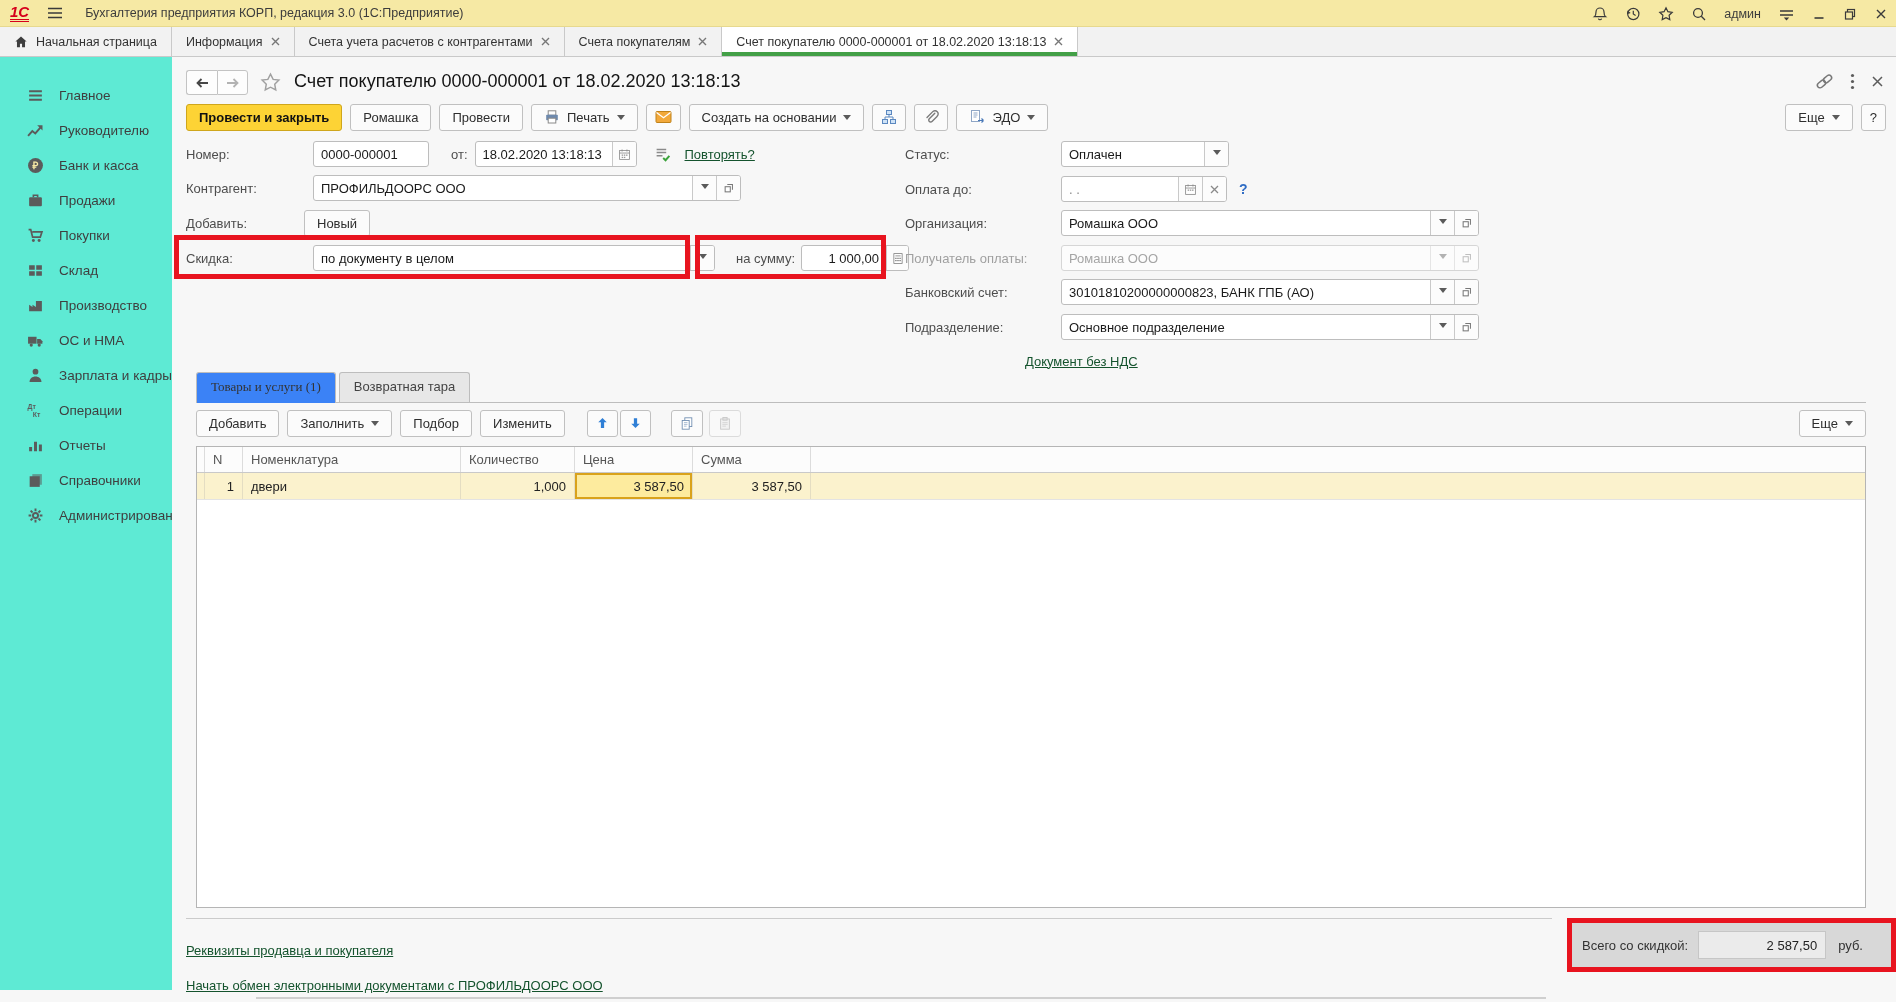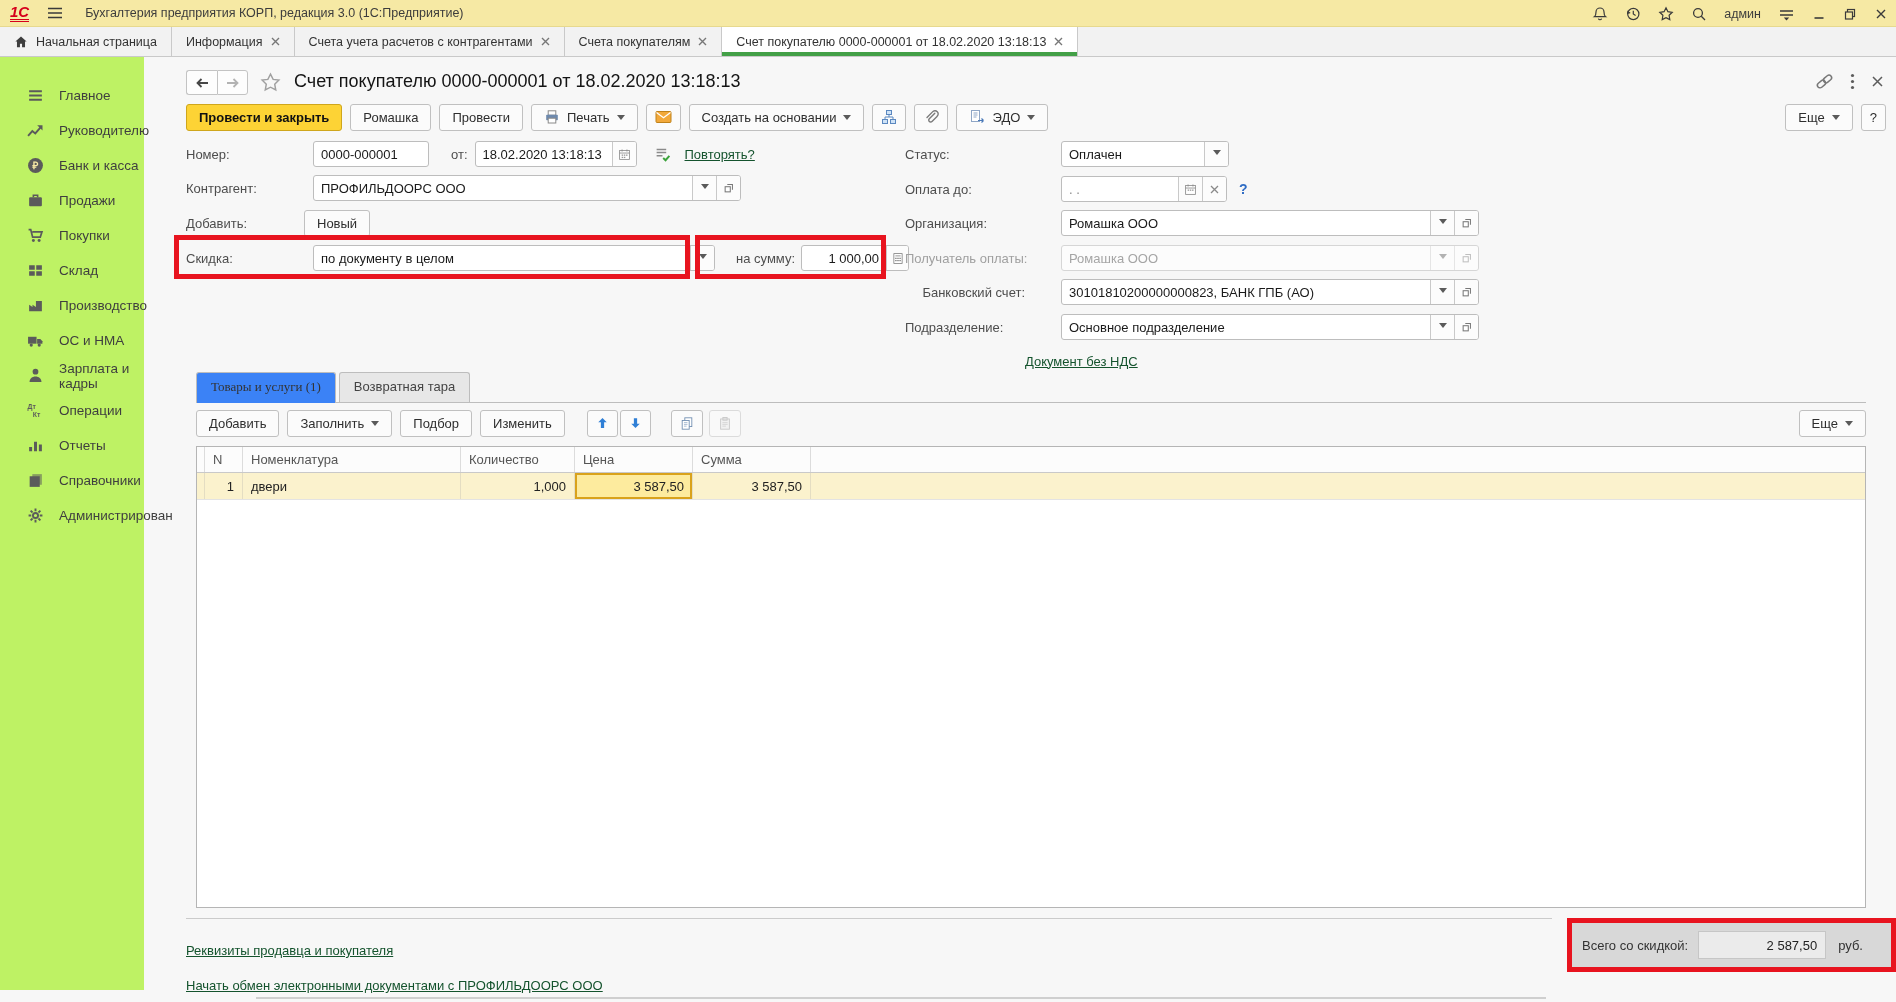--- a/index.html
+++ b/index.html
@@ -17,21 +17,21 @@
   .tb-user { font-size:12.5px; color:#3c3c3c; }
 
   
   .tabbar { position:absolute; top:27px; left:0; width:100%; height:30px; background:#f2f2f2; border-bottom:1px solid #c9c9c9; display:flex; font-size:12.5px; }
   .wtab { display:flex; align-items:center; gap:8px; padding:0 14px; border-right:1px solid #c9c9c9; color:#333; position:relative; white-space:nowrap; }
   .wtab.active { background:#fff; }
   .wtab.active::after { content:""; position:absolute; left:0; right:0; bottom:0; height:4px; background:#43a047; }
   .wtab .x svg { display:block; }
 
   
-  .sidebar { position:absolute; top:57px; left:0; width:144px; bottom:12px; background:#bef264; padding-top:21px; }
+  .sidebar { position:absolute; top:57px; left:0; width:172px; bottom:12px; background:#5eead4; padding-top:21px; }
   .sb-item { height:35px; display:flex; align-items:center; padding-left:27px; gap:15px; font-size:13.5px; color:#3f3f3f; cursor:default; }
   .sb-icon { width:17px; height:17px; flex:0 0 17px; }
   .sb-icon svg { display:block; width:17px; height:17px; }
 
   
   .main { position:absolute; top:57px; left:172px; right:0; bottom:0; background:#f7f7f7; }
 
   .navrow { position:absolute; top:12px; left:14px; right:10px; height:28px; }
   .navbtns { position:absolute; left:0; top:1px; display:flex; }
   .navbtn { width:31px; height:25px; background:#fdfdfd; border:1px solid #c3c3c3; display:flex; align-items:center; justify-content:center; }
@@ -594,21 +594,21 @@
             <svg width="12" height="12" viewBox="0 0 14 14">
               <g fill="none" stroke="#777" stroke-width="1.2">
                 <path d="M5 3h6v6"></path>
                 <rect x="2.5" y="5.5" width="6" height="6" fill="#fff"></rect>
               </g>
             </svg>
           </span>
       </div>
     </div>
 
-    <div class="frow" style="top:222px; left:733px;text-align:right;">
+    <div class="frow" style="top:222px; left:733px;">
       <span class="flabel" style="width:120px">Банковский счет:</span>
       <div class="fgroup" style="width:418px">
         <span class="fval" style="flex:1">30101810200000000823, БАНК ГПБ (АО)</span>
         <span class="fbtn">
             <span class="caret" style="margin:0"></span>
           </span>
         <span class="fbtn">
             <svg width="12" height="12" viewBox="0 0 14 14">
               <g fill="none" stroke="#777" stroke-width="1.2">
                 <path d="M5 3h6v6"></path>

